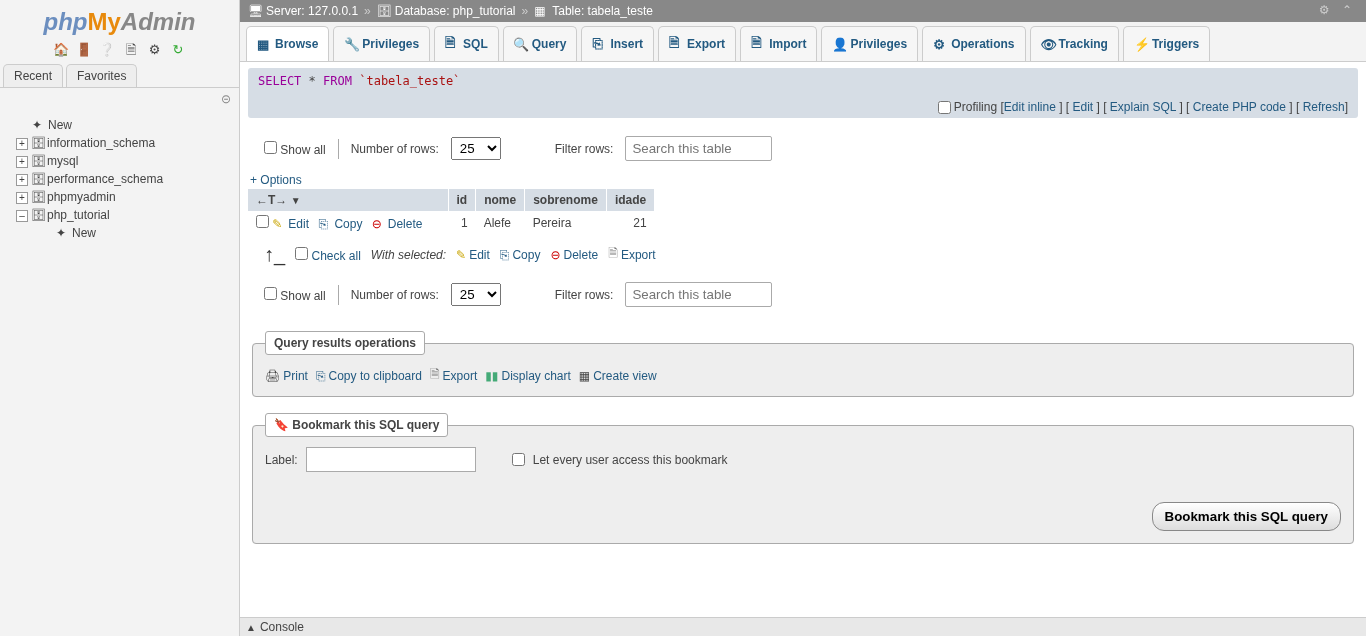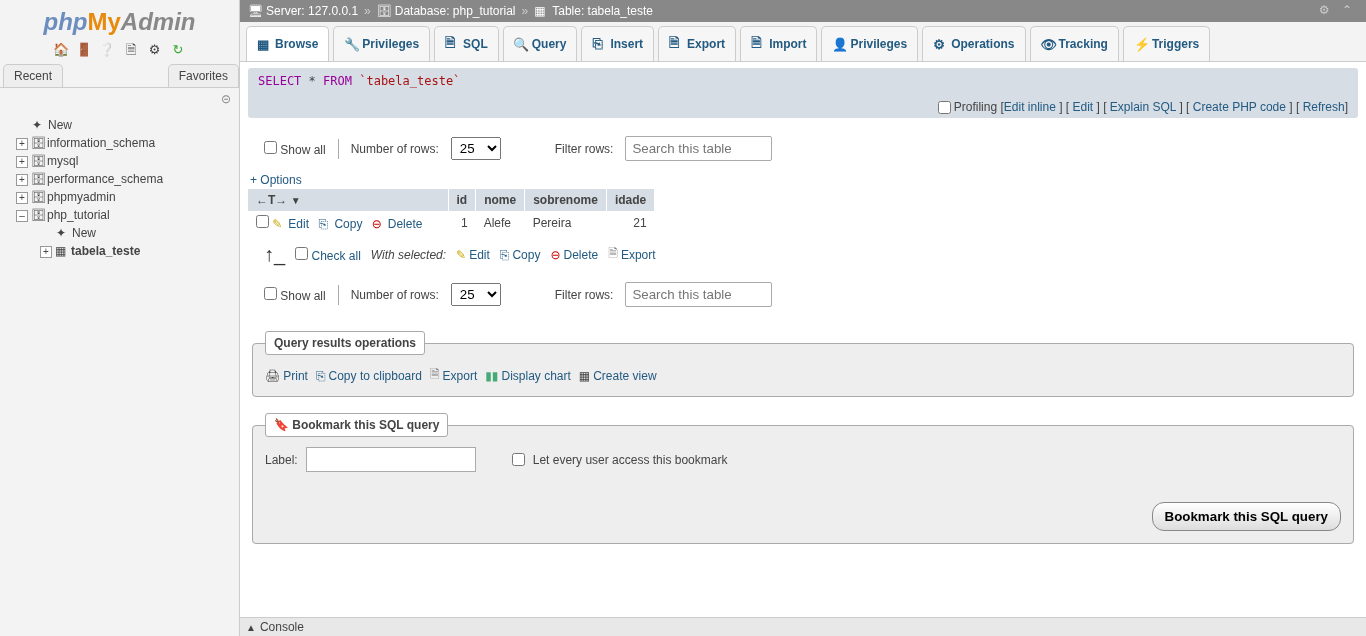--- a/index.html
+++ b/index.html
@@ -9,21 +9,21 @@
 .layout { display: flex; height: 100%; }
 
 
 .sidebar { width: 240px; background: #f3f3f3; border-right: 1px solid #ccc; display: flex; flex-direction: column; }
 .logo { text-align: center; padding: 8px 0 2px; font-family: Verdana, sans-serif; font-size: 24px; font-weight: bold; }
 .logo .p1 { color: #6b8ebf; font-style: italic; }
 .logo .p2 { color: #e88a0c; }
 .logo .p3 { color: #888; font-style: italic; }
 .sb-icons { text-align: center; padding: 2px 0 6px; }
 .sb-icons span { display: inline-block; width: 16px; height: 16px; margin: 0 2px; cursor: pointer; font-size: 13px; }
-.sb-tabs { display: flex; border-bottom: 1px solid #ccc; justify-content: space-between; }
+.sb-tabs { display: flex; border-bottom: 1px solid #ccc; }
 .sb-tab { padding: 4px 10px; background: #eee; border: 1px solid #ccc; border-bottom: none; border-radius: 5px 5px 0 0; margin-left: 3px; cursor: pointer; }
 .sb-link { text-align: right; padding: 4px 8px; color: #888; }
 .sb-tree { padding: 6px 0 6px 6px; }
 .sb-tree .node { padding: 2px 0 2px 0; white-space: nowrap; cursor: pointer; }
 .sb-tree .node.l1 { padding-left: 10px; }
 .sb-tree .node.l2 { padding-left: 34px; }
 .sb-tree .tgl { display: inline-block; width: 12px; height: 12px; border: 1px solid #999; text-align: center; line-height: 10px; font-size: 10px; margin-right: 3px; background: #fff; }
 .sb-tree .ico { display: inline-block; width: 14px; margin-right: 2px; font-size: 12px; }
 .sb-tree .bold { font-weight: bold; }
 
@@ -112,21 +112,20 @@
     </div>
     <div class="sb-link">⊝</div>
     <div class="sb-tree" id="sb-tree">
         <div class="node l1"><span style="display:inline-block;width:16px"></span><span class="ico">✦</span><span class="">New</span></div>
         <div class="node l1"><span class="tgl">+</span><span class="ico">🗄</span><span class="">information_schema</span></div>
         <div class="node l1"><span class="tgl">+</span><span class="ico">🗄</span><span class="">mysql</span></div>
         <div class="node l1"><span class="tgl">+</span><span class="ico">🗄</span><span class="">performance_schema</span></div>
         <div class="node l1"><span class="tgl">+</span><span class="ico">🗄</span><span class="">phpmyadmin</span></div>
         <div class="node l1"><span class="tgl">–</span><span class="ico">🗄</span><span class="">php_tutorial</span></div>
         <div class="node l2"><span style="display:inline-block;width:16px"></span><span class="ico">✦</span><span class="">New</span></div>
-        <div class="node l2"><span class="tgl">+</span><span class="ico">▦</span><span class="bold">tabela_teste</span></div>
       </div>
   </div>
 
   <div class="main">
     <div class="crumbs">
       <div class="left">
         <span class="ci">🖥</span>
         <a><span>Server:</span> <span>127.0.0.1</span></a>
         <span class="sep">»</span>
         <span class="ci">🗄</span>

